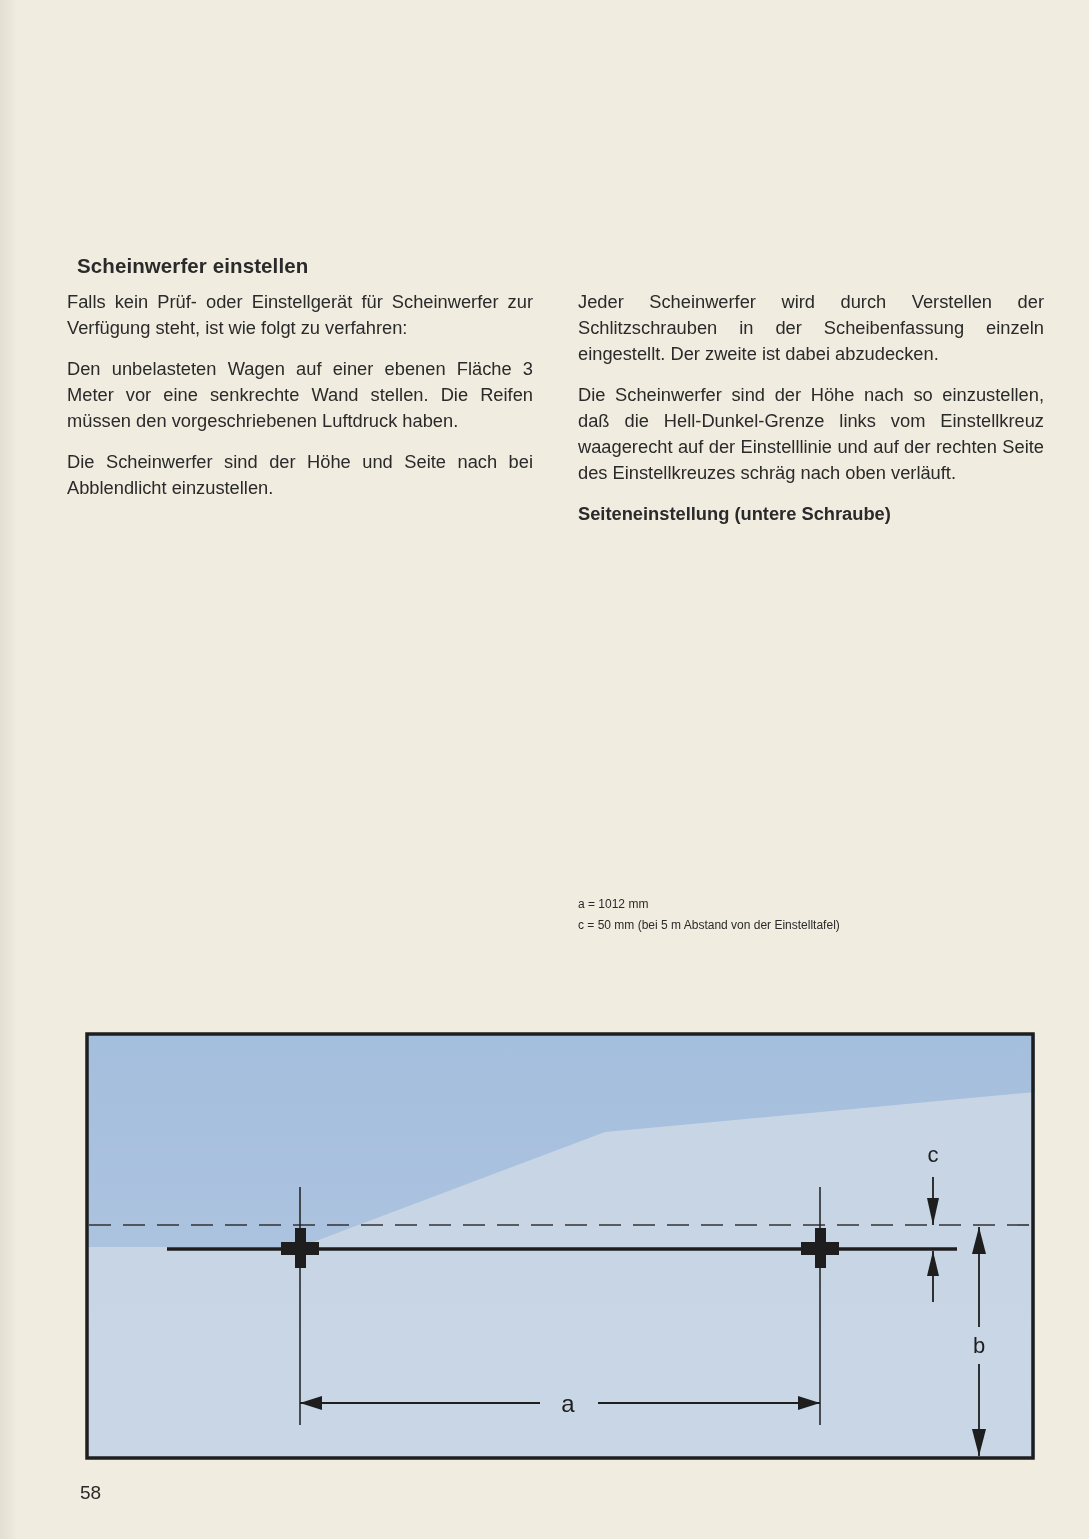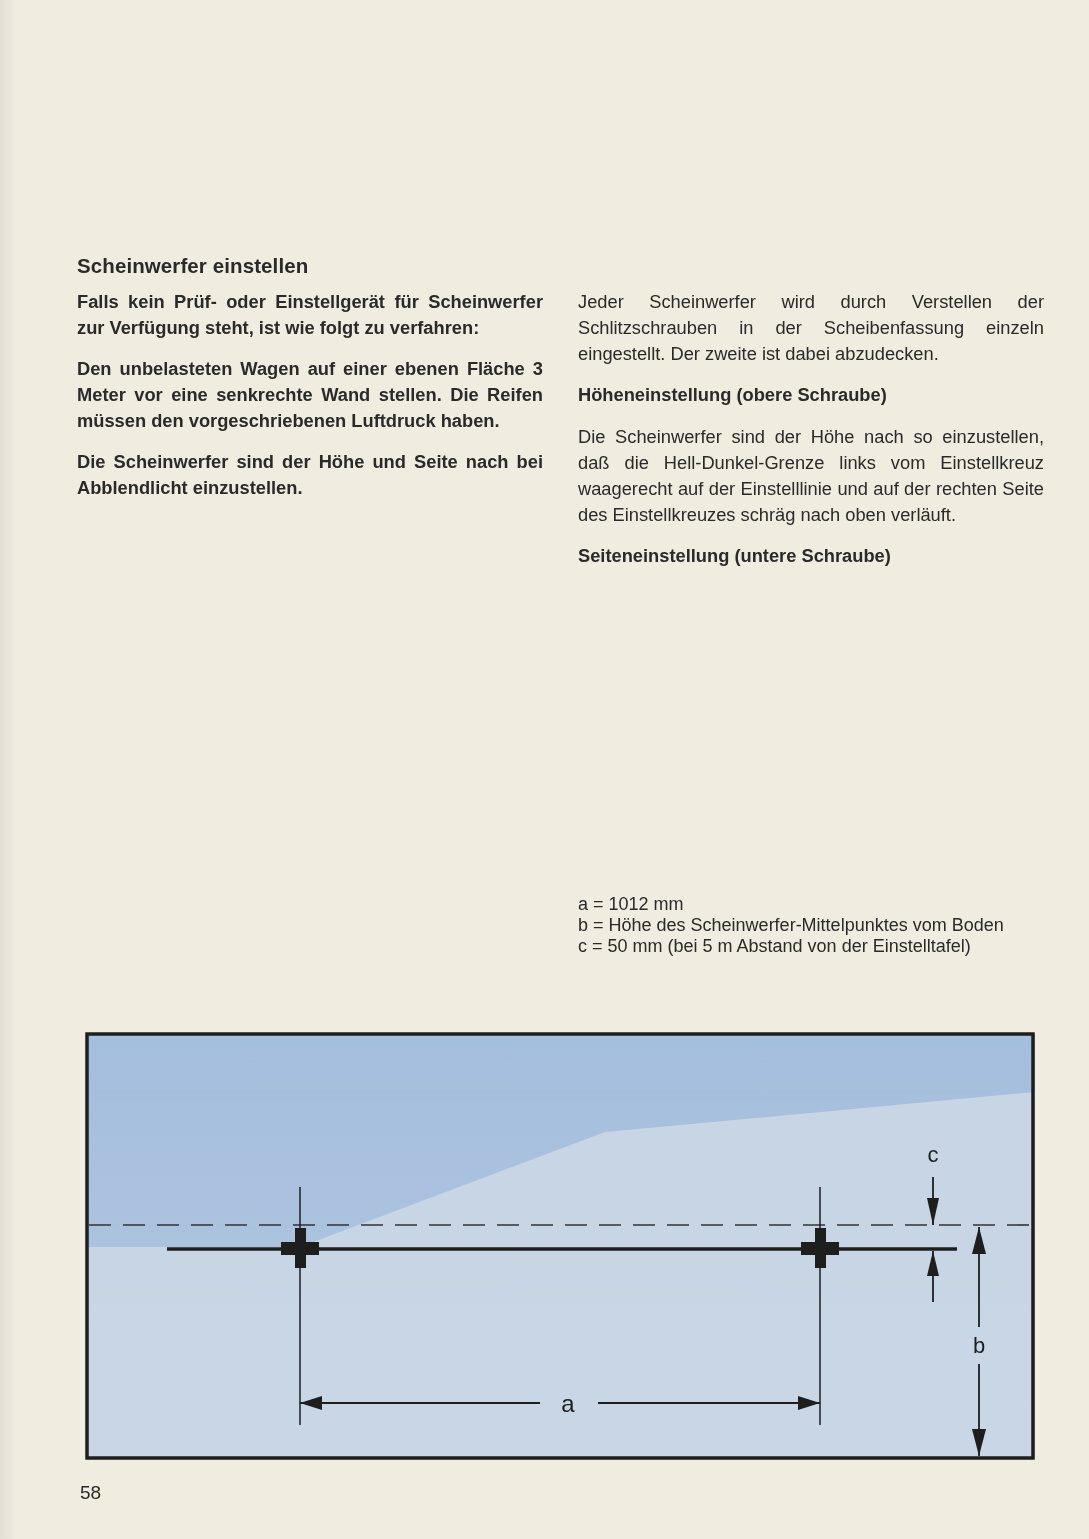--- a/index.html
+++ b/index.html
@@ -20,25 +20,25 @@
     position: absolute; left: 77px; top: 254px;
     font-size: 20.5px; font-weight: bold; letter-spacing: 0.1px;
     margin: 0;
   }
   .col {
     position: absolute; width: 466px;
     font-size: 18.3px; line-height: 26px;
   }
   .col p { margin: 0 0 15px 0; text-align: justify; text-align-last: left; hyphens: manual; }
   .col h3 { margin: 0 0 16px 0; font-size: 18.3px; font-weight: bold; line-height: 26px; }
-  .col-left { left: 77px; top: 289px; font-weight: bold; }
+  .col-left { left: 67px; top: 289px; }
   .col-right { left: 578px; top: 289px; }
   .legend {
     position: absolute; left: 578px; top: 894px;
-    font-size: 18px; line-height: 21px;
+    font-size: 12px; line-height: 21px;
   }
   .legend div { white-space: nowrap; }
   .diagram {
     position: absolute; left: 85px; top: 1032px;
   }
   .page-number {
     position: absolute; left: 80px; top: 1482px;
     font-size: 19px;
     text-align: right;
   }
@@ -51,28 +51,26 @@
 <h2 class="title">Scheinwerfer einstellen</h2>
 
 <div class="col col-left">
   <p>Falls kein Prüf- oder Einstellgerät für Schein­werfer zur Verfügung steht, ist wie folgt zu verfahren:</p>
   <p>Den unbelasteten Wagen auf einer ebenen Fläche 3 Meter vor eine senkrechte Wand stellen. Die Reifen müssen den vorgeschrie­benen Luftdruck haben.</p>
   <p>Die Scheinwerfer sind der Höhe und Seite nach bei Abblendlicht einzustellen.</p>
 </div>
 
 <div class="col col-right">
   <p>Jeder Scheinwerfer wird durch Verstellen der Schlitzschrauben in der Scheibenfassung ein­zeln eingestellt. Der zweite ist dabei abzu­decken.</p>
-  <h3>Höheneinstellung (obere Schraube)</h3>
   <p>Die Scheinwerfer sind der Höhe nach so ein­zustellen, daß die Hell-Dunkel-Grenze links vom Einstellkreuz waagerecht auf der Einstell­linie und auf der rechten Seite des Einstell­kreuzes schräg nach oben verläuft.</p>
   <h3>Seiteneinstellung (untere Schraube)</h3>
 </div>
 
 <div class="legend">
   <div>a = 1012 mm</div>
-  <div>b = Höhe des Scheinwerfer-Mittelpunktes vom Boden</div>
   <div>c = 50 mm (bei 5 m Abstand von der Einstelltafel)</div>
 </div>
 
 <svg class="diagram" width="952" height="428" viewBox="0 0 952 428" xmlns="http://www.w3.org/2000/svg">
   <defs>
     <linearGradient id="skyGrad" x1="0" y1="0" x2="0" y2="1">
       <stop offset="0" stop-color="#a4bedd"></stop>
       <stop offset="1" stop-color="#b3c8e1"></stop>
     </linearGradient>
   </defs>

